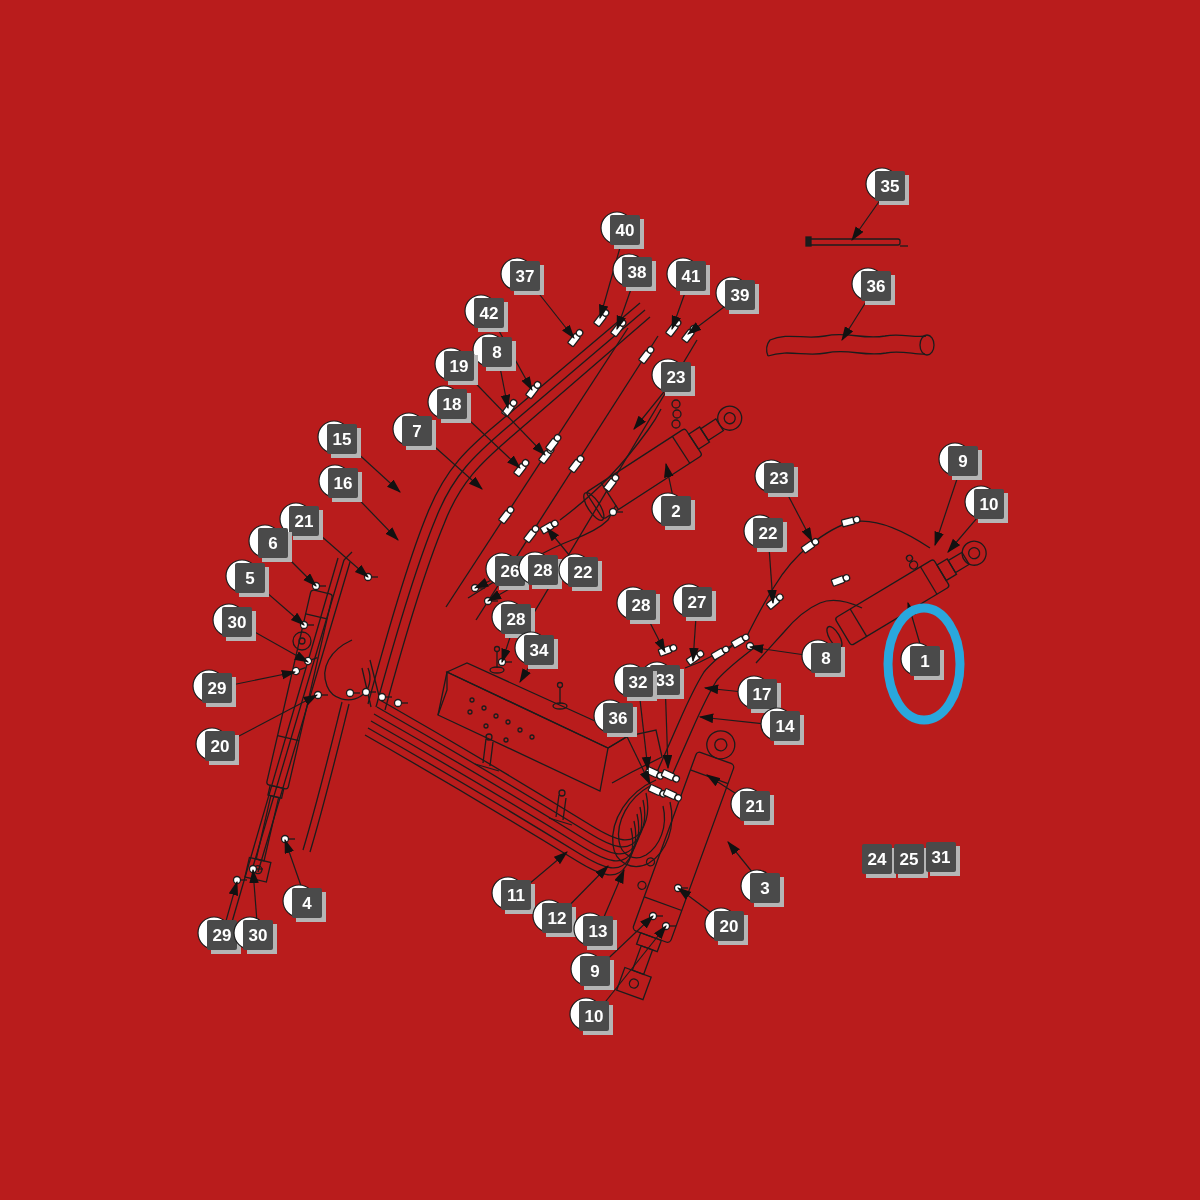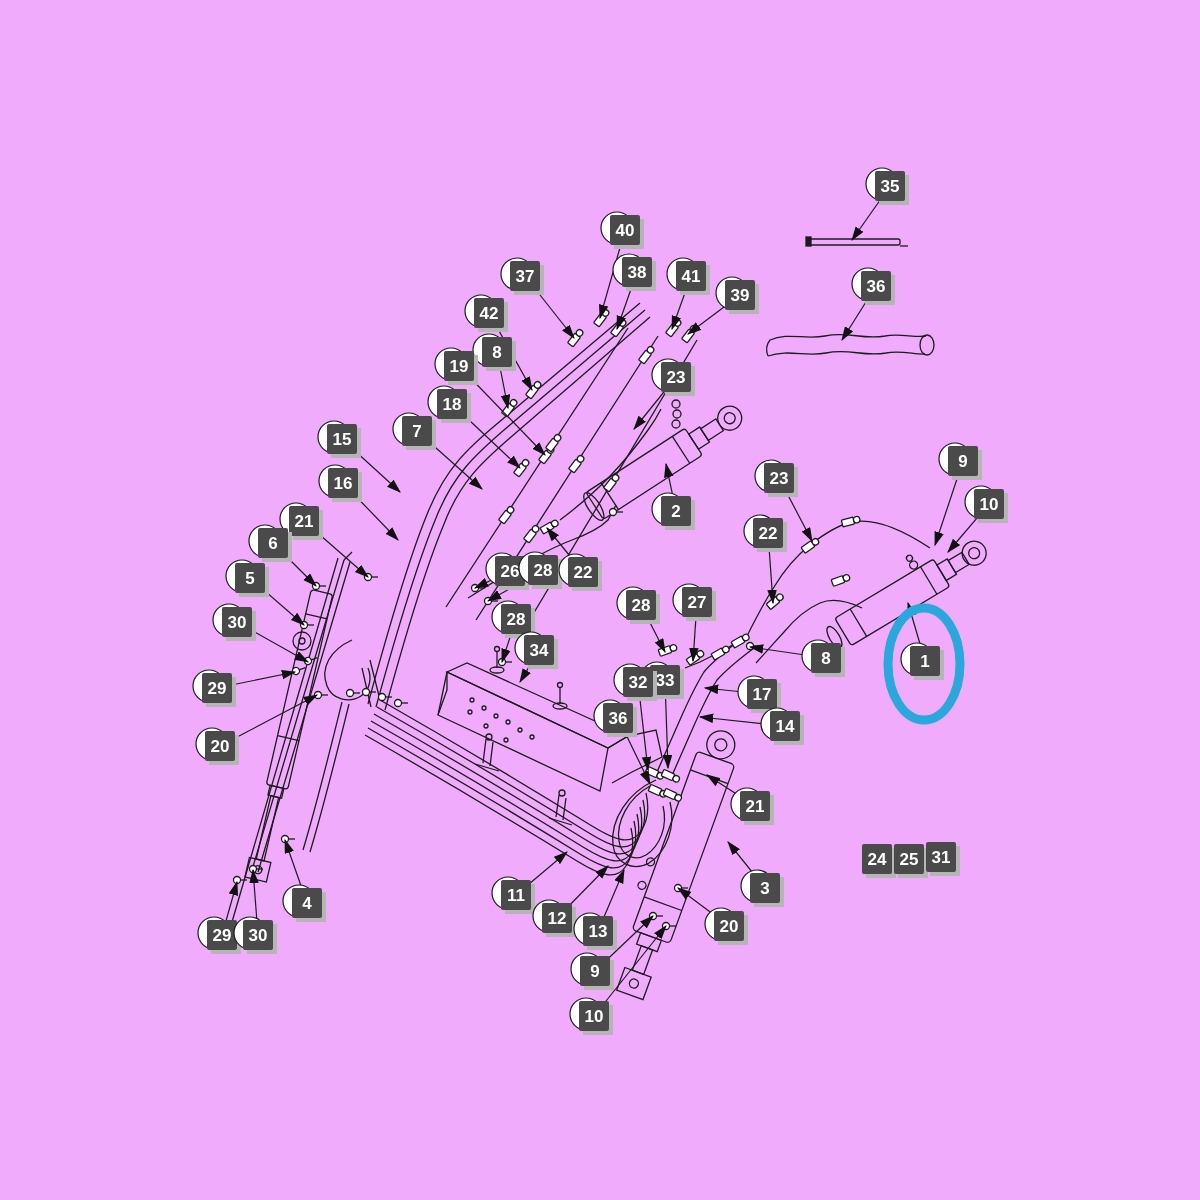--- a/index.html
+++ b/index.html
@@ -1,16 +1,16 @@
 <!DOCTYPE html>
 <html><head>
 <meta charset="utf-8">
 <style>
   html,body{margin:0;padding:0;background:#ffffff;}
-  .canvas{position:relative;width:1200px;height:1200px;background:#f0abfc;overflow:hidden;}
+  .canvas{position:relative;width:1200px;height:1200px;background:#b91c1c;overflow:hidden;}
   svg{position:absolute;left:0;top:0;}
   svg text{font-family:"Liberation Sans", sans-serif;}
 </style>
 </head>
 <body>
 
 <div class="canvas">
 <svg id="diagram-svg" width="1200" height="1200" viewBox="0 0 1200 1200">
   <defs>
     <marker id="arrow" markerWidth="13" markerHeight="9" refX="11" refY="4" orient="auto">

